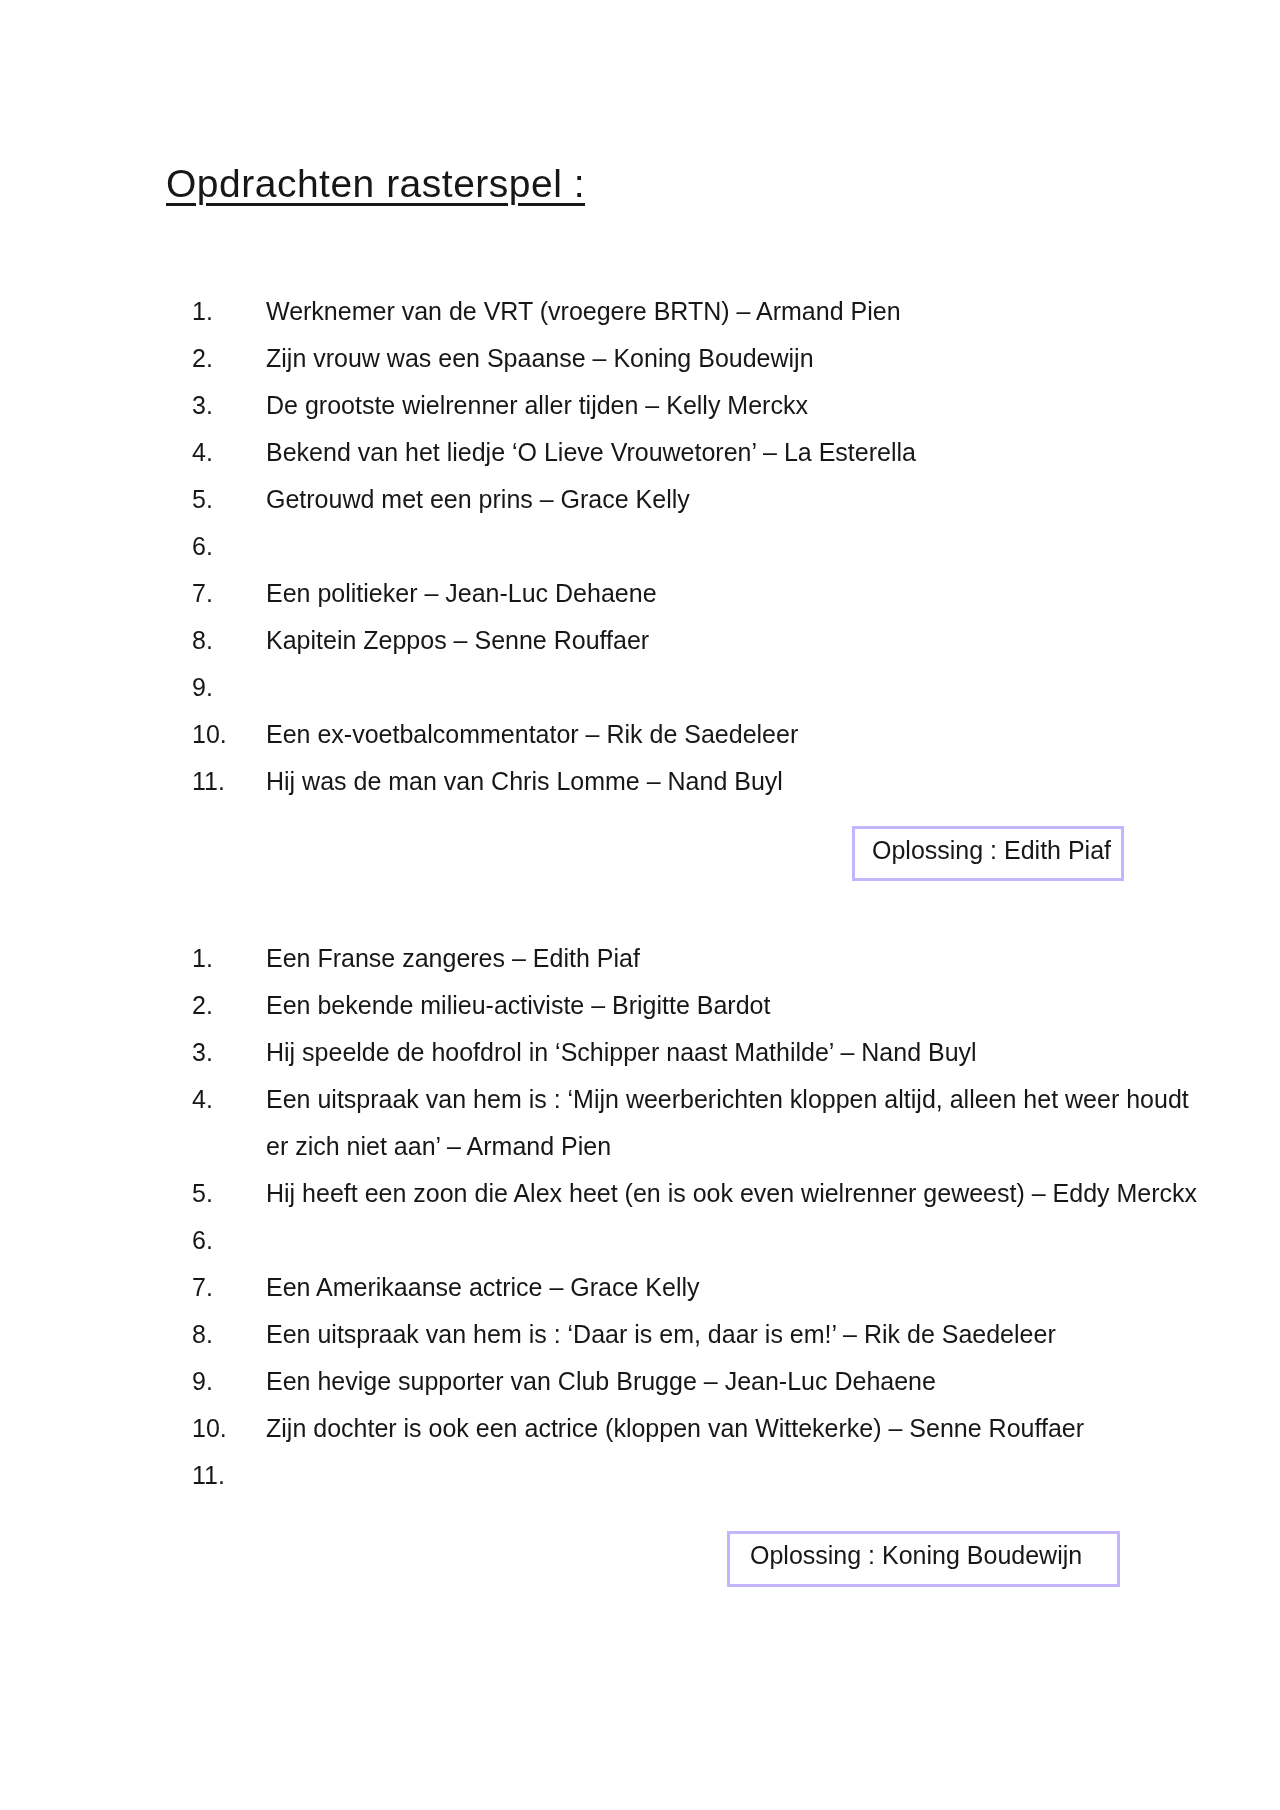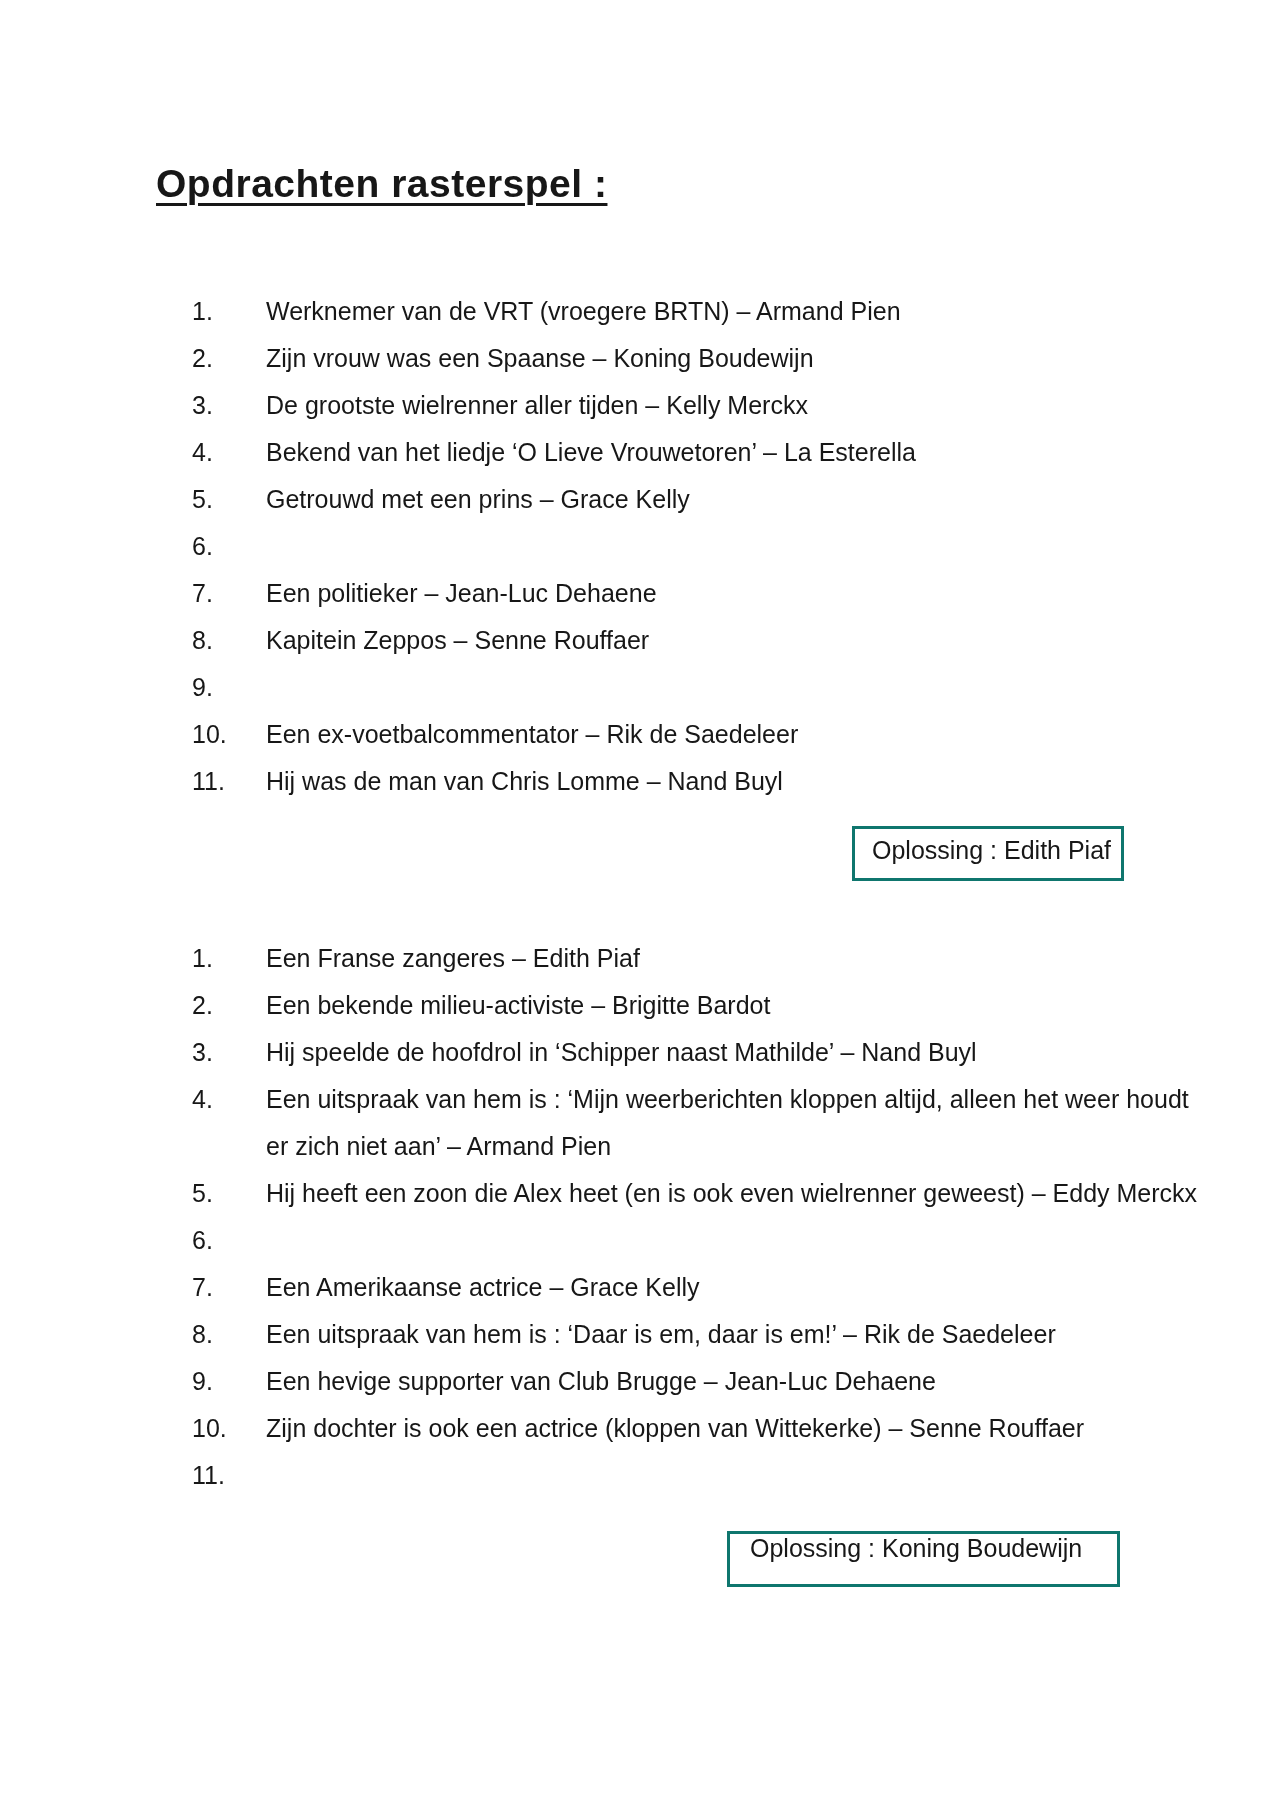--- a/index.html
+++ b/index.html
@@ -7,24 +7,24 @@
     position: relative;
     width: 1280px;
     height: 1810px;
     background: #ffffff;
     font-family: "Liberation Sans", sans-serif;
     color: #171717;
     overflow: hidden;
   }
   .doc-title {
     position: absolute;
-    left: 156px;
+    left: 166px;
     top: 136px;
     font-size: 39px;
-    font-weight: 700;
+    font-weight: 400;
     text-decoration: underline;
     text-decoration-thickness: 3px;
     text-underline-offset: 6px;
     letter-spacing: 0.5px;
     white-space: nowrap;
   }
   .qlist {
     position: absolute;
     left: 192px;
     width: 1030px;
@@ -35,34 +35,34 @@
     display: flex;
     align-items: flex-start;
     font-size: 25px;
     line-height: 47px;
   }
   .qitem .num { flex: 0 0 38px; width: 38px; }
   .qitem .txt { max-width: 950px; margin-left: 36px; }
   .solution-box {
     position: absolute;
     box-sizing: border-box;
-    border: 3px solid #0f766e;
+    border: 3px solid #c4b5fd;
     background: #ffffff;
     font-size: 25px;
     white-space: nowrap;
   }
   .solution-box.box-1 {
     left: 852px; top: 826px;
     width: 272px; height: 55px;
     padding: 7px 0 0 17px;
   }
   .solution-box.box-2 {
     left: 727px; top: 1531px;
     width: 393px; height: 56px;
-    padding: 0 0 0 20px;
+    padding: 7px 0 0 20px;
   }
 </style>
 </head>
 <body>
 
 <div class="page">
 
   <h1 class="doc-title">Opdrachten rasterspel :</h1>
 
   <div class="qlist qlist-1">

